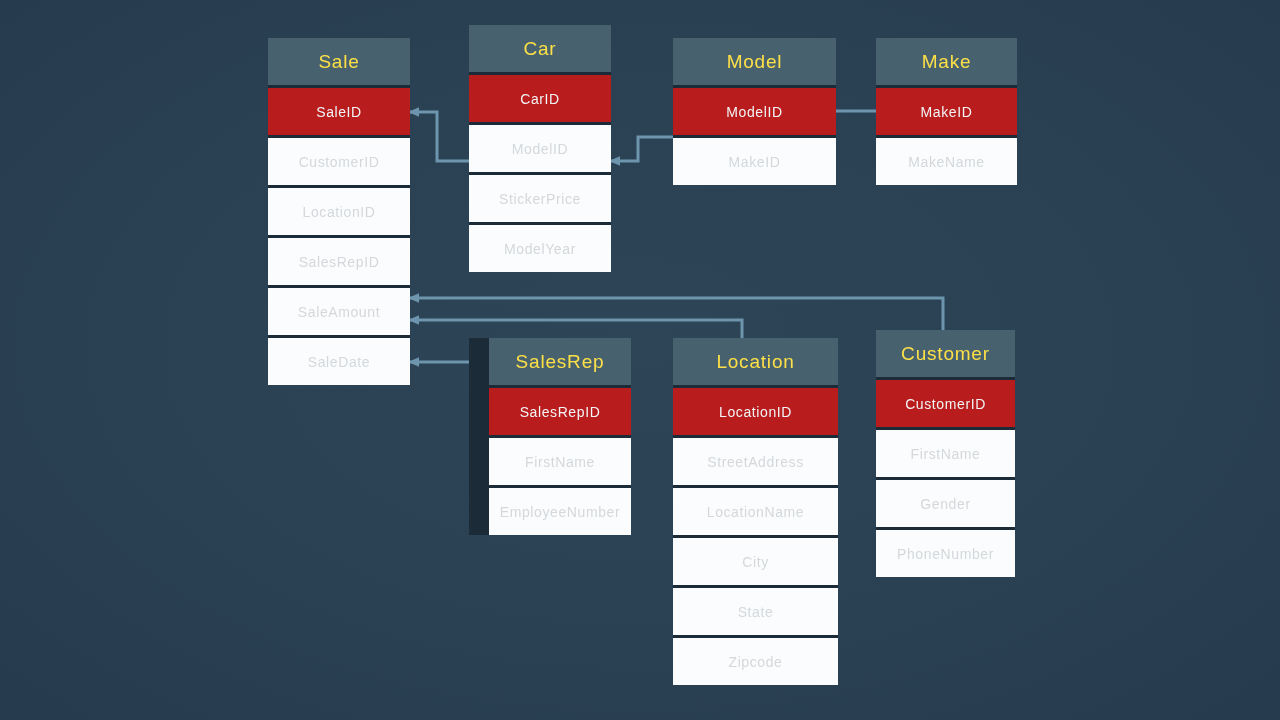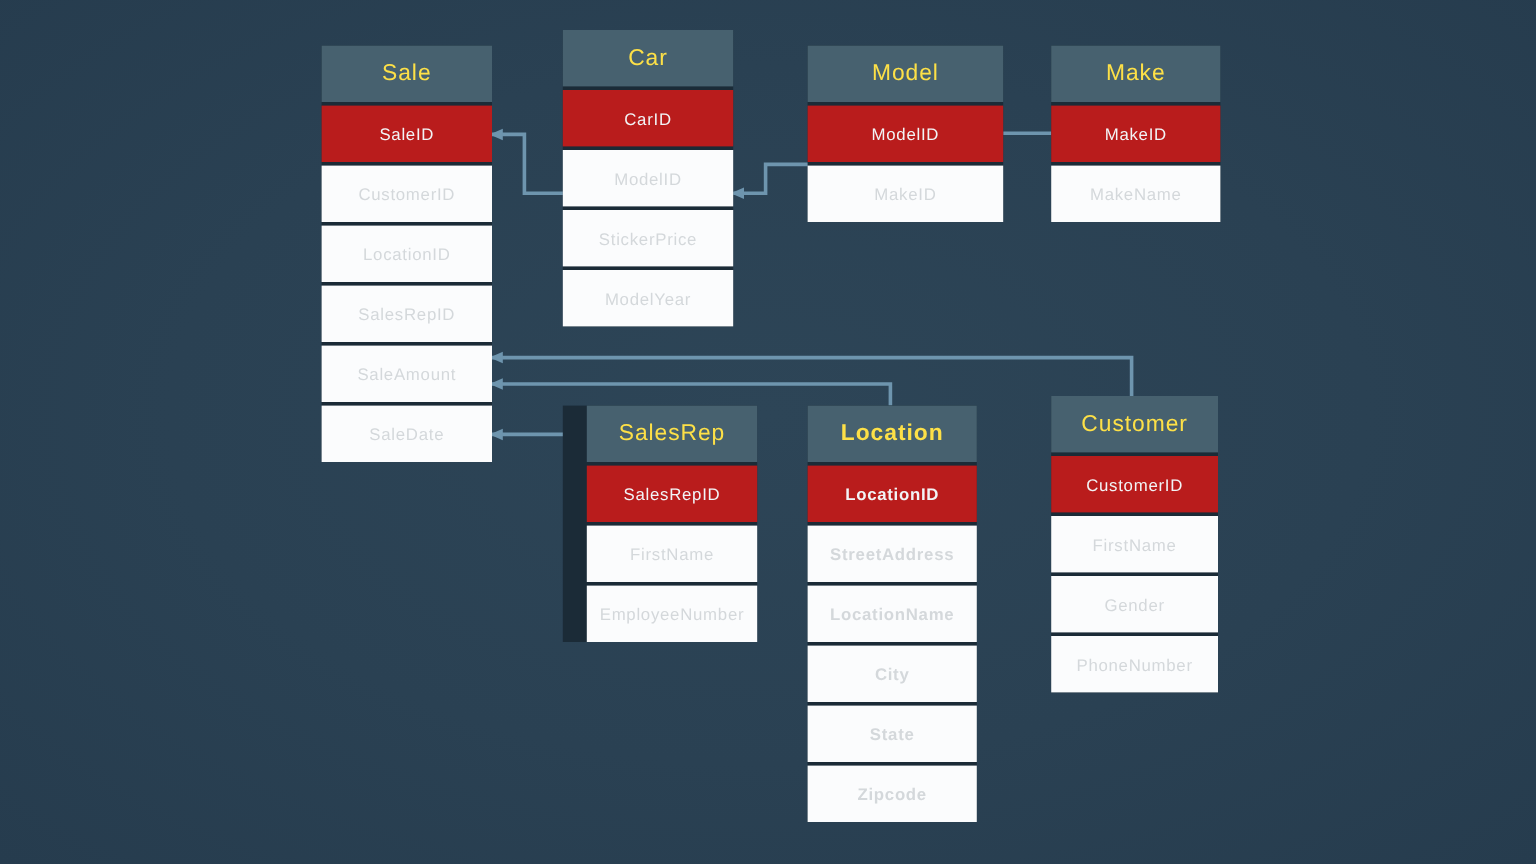--- a/index.html
+++ b/index.html
@@ -52,21 +52,21 @@
   .trow.key {
     background: #b91c1c;
     color: #f2f4f6;
   }
   
   .t-sale     { left: 268px; top: 38px;  width: 142px; }
   .t-car      { left: 469px; top: 25px;  width: 142px; }
   .t-model    { left: 673px; top: 38px;  width: 163px; }
   .t-make     { left: 876px; top: 38px;  width: 141px; }
   .t-salesrep { left: 469px; top: 338px; width: 142px; padding-left: 20px; }
-  .t-location { left: 673px; top: 338px; width: 141px; font-weight: bold; }
+  .t-location { left: 673px; top: 338px; width: 165px; }
   .t-customer { left: 876px; top: 330px; width: 139px; }
 
   .conn {
     fill: none;
     stroke: #6e95ae;
     stroke-width: 3;
   }
   .conn-arrow {
     fill: #6e95ae;
     stroke: none;

